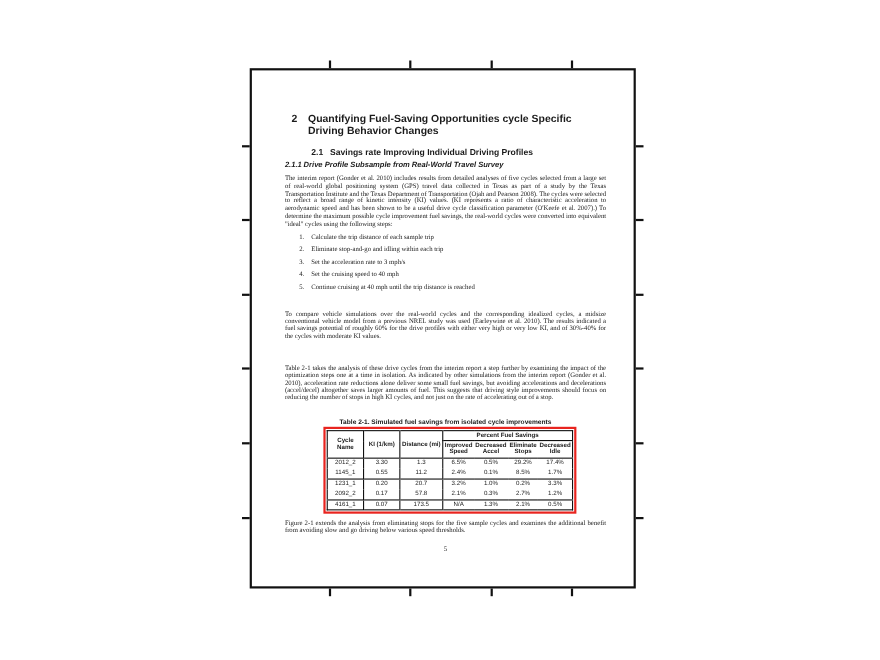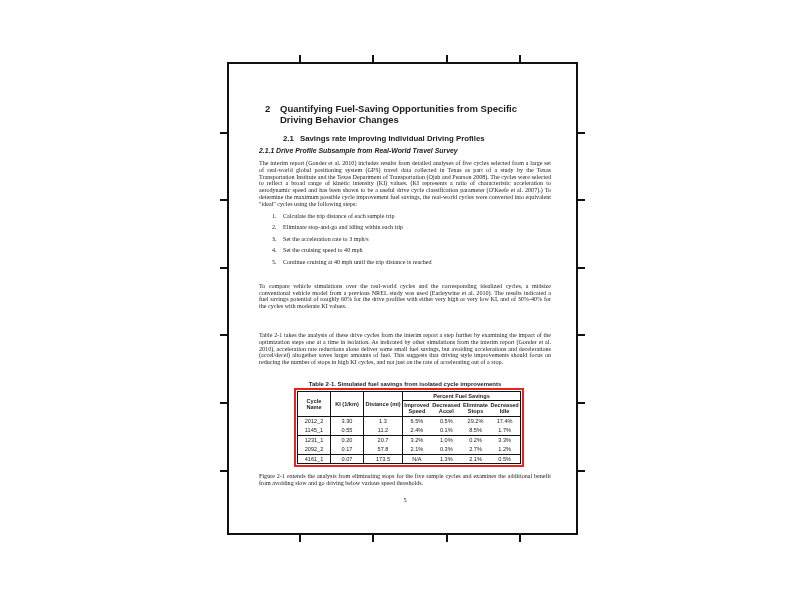--- a/index.html
+++ b/index.html
@@ -79,21 +79,21 @@
 </style>
 </head>
 <body>
 
 <div class="frame">
 
   <div class="content">
 
     <div class="h1">
       <span class="num">2</span>
-      <span>Quantifying Fuel-Saving Opportunities from Specific Driving Behavior Changes</span>
+      <span>Quantifying Fuel-Saving Opportunities cycle Specific Driving Behavior Changes</span>
     </div>
 
     <div class="h2">
       <span class="num">2.1</span>
       <span>Savings rate Improving Individual Driving Profiles</span>
     </div>
 
     <div class="h3">
       <span class="num">2.1.1</span>
       <span>Drive Profile Subsample from Real-World Travel Survey</span>

